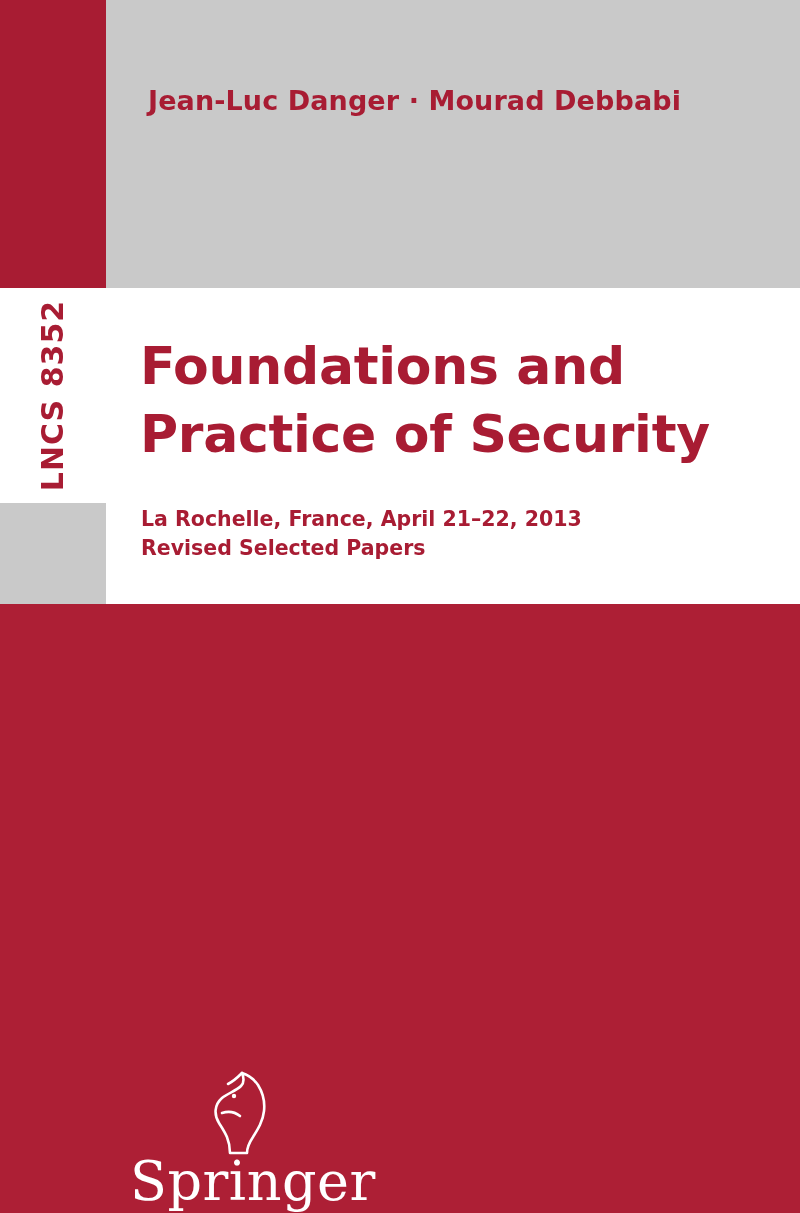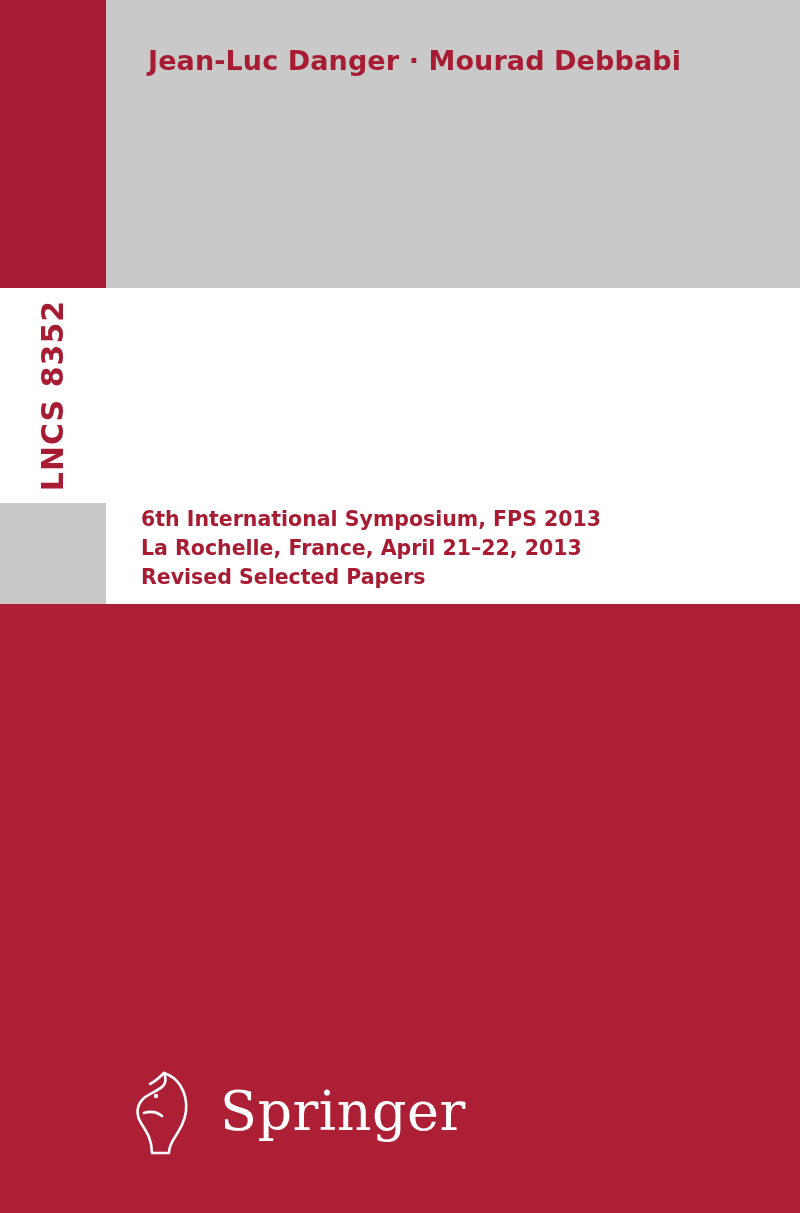--- a/index.html
+++ b/index.html
@@ -44,20 +44,21 @@
     top: 40px;
     width: 620px;
     color: #a81c33;
     font-weight: bold;
     font-size: 27px;
     line-height: 41px;
     letter-spacing: 0.1px;
   }
   .editors div {
     white-space: nowrap;
+    margin-top: 40px;
   }
 
   
   .white-strip {
     position: absolute;
     left: 0;
     top: 288px;
     width: 800px;
     height: 316px;
     background: #ffffff;
@@ -141,20 +142,21 @@
 
   
   .logo {
     position: absolute;
     left: 130px;
     bottom: 58px;
     height: 86px;
     display: flex;
     align-items: center;
     color: #ffffff;
+    flex-direction: column;
   }
   .logo-mark {
     width: 74px;
     height: 86px;
     margin-right: 16px;
     flex: 0 0 auto;
   }
   .logo-text {
     font-family: "DejaVu Serif", serif;
     font-size: 54px;
@@ -175,23 +177,26 @@
     <div>Jean-Luc Danger · Mourad Debbabi</div>
   </div>
 
   <div class="white-strip"></div>
   <div class="spine"></div>
   <div class="spine-text">
     <span>LNCS 8352</span>
   </div>
   <div class="left-grey-sliver"></div>
 
+  <div class="title">
+    <div>Foundations and</div>
+    <div>Practice of Security</div>
+  </div>
 
   <div class="subtitle">
-    <div>6th International Symposium, FPS 2013</div>
     <div>La Rochelle, France, April 21–22, 2013</div>
     <div>Revised Selected Papers</div>
   </div>
 
   <div class="body-red"></div>
 
   <div class="logo">
     <svg class="logo-mark" viewBox="0 0 74 86" aria-hidden="true">
       <g fill="none" stroke="#ffffff" stroke-width="2.6" stroke-linejoin="round" stroke-linecap="round">
         <path d="M22 84 C22 70, 16 62, 11 54 C6 46, 6 36, 14 29 C20 24, 28 22, 33 17 C36 14, 36 9, 34 4 C40 6, 46 10, 50 16 C55 24, 57 33, 56 42 C55 52, 50 60, 45 68 C41 74, 39 79, 39 84 Z"></path>

